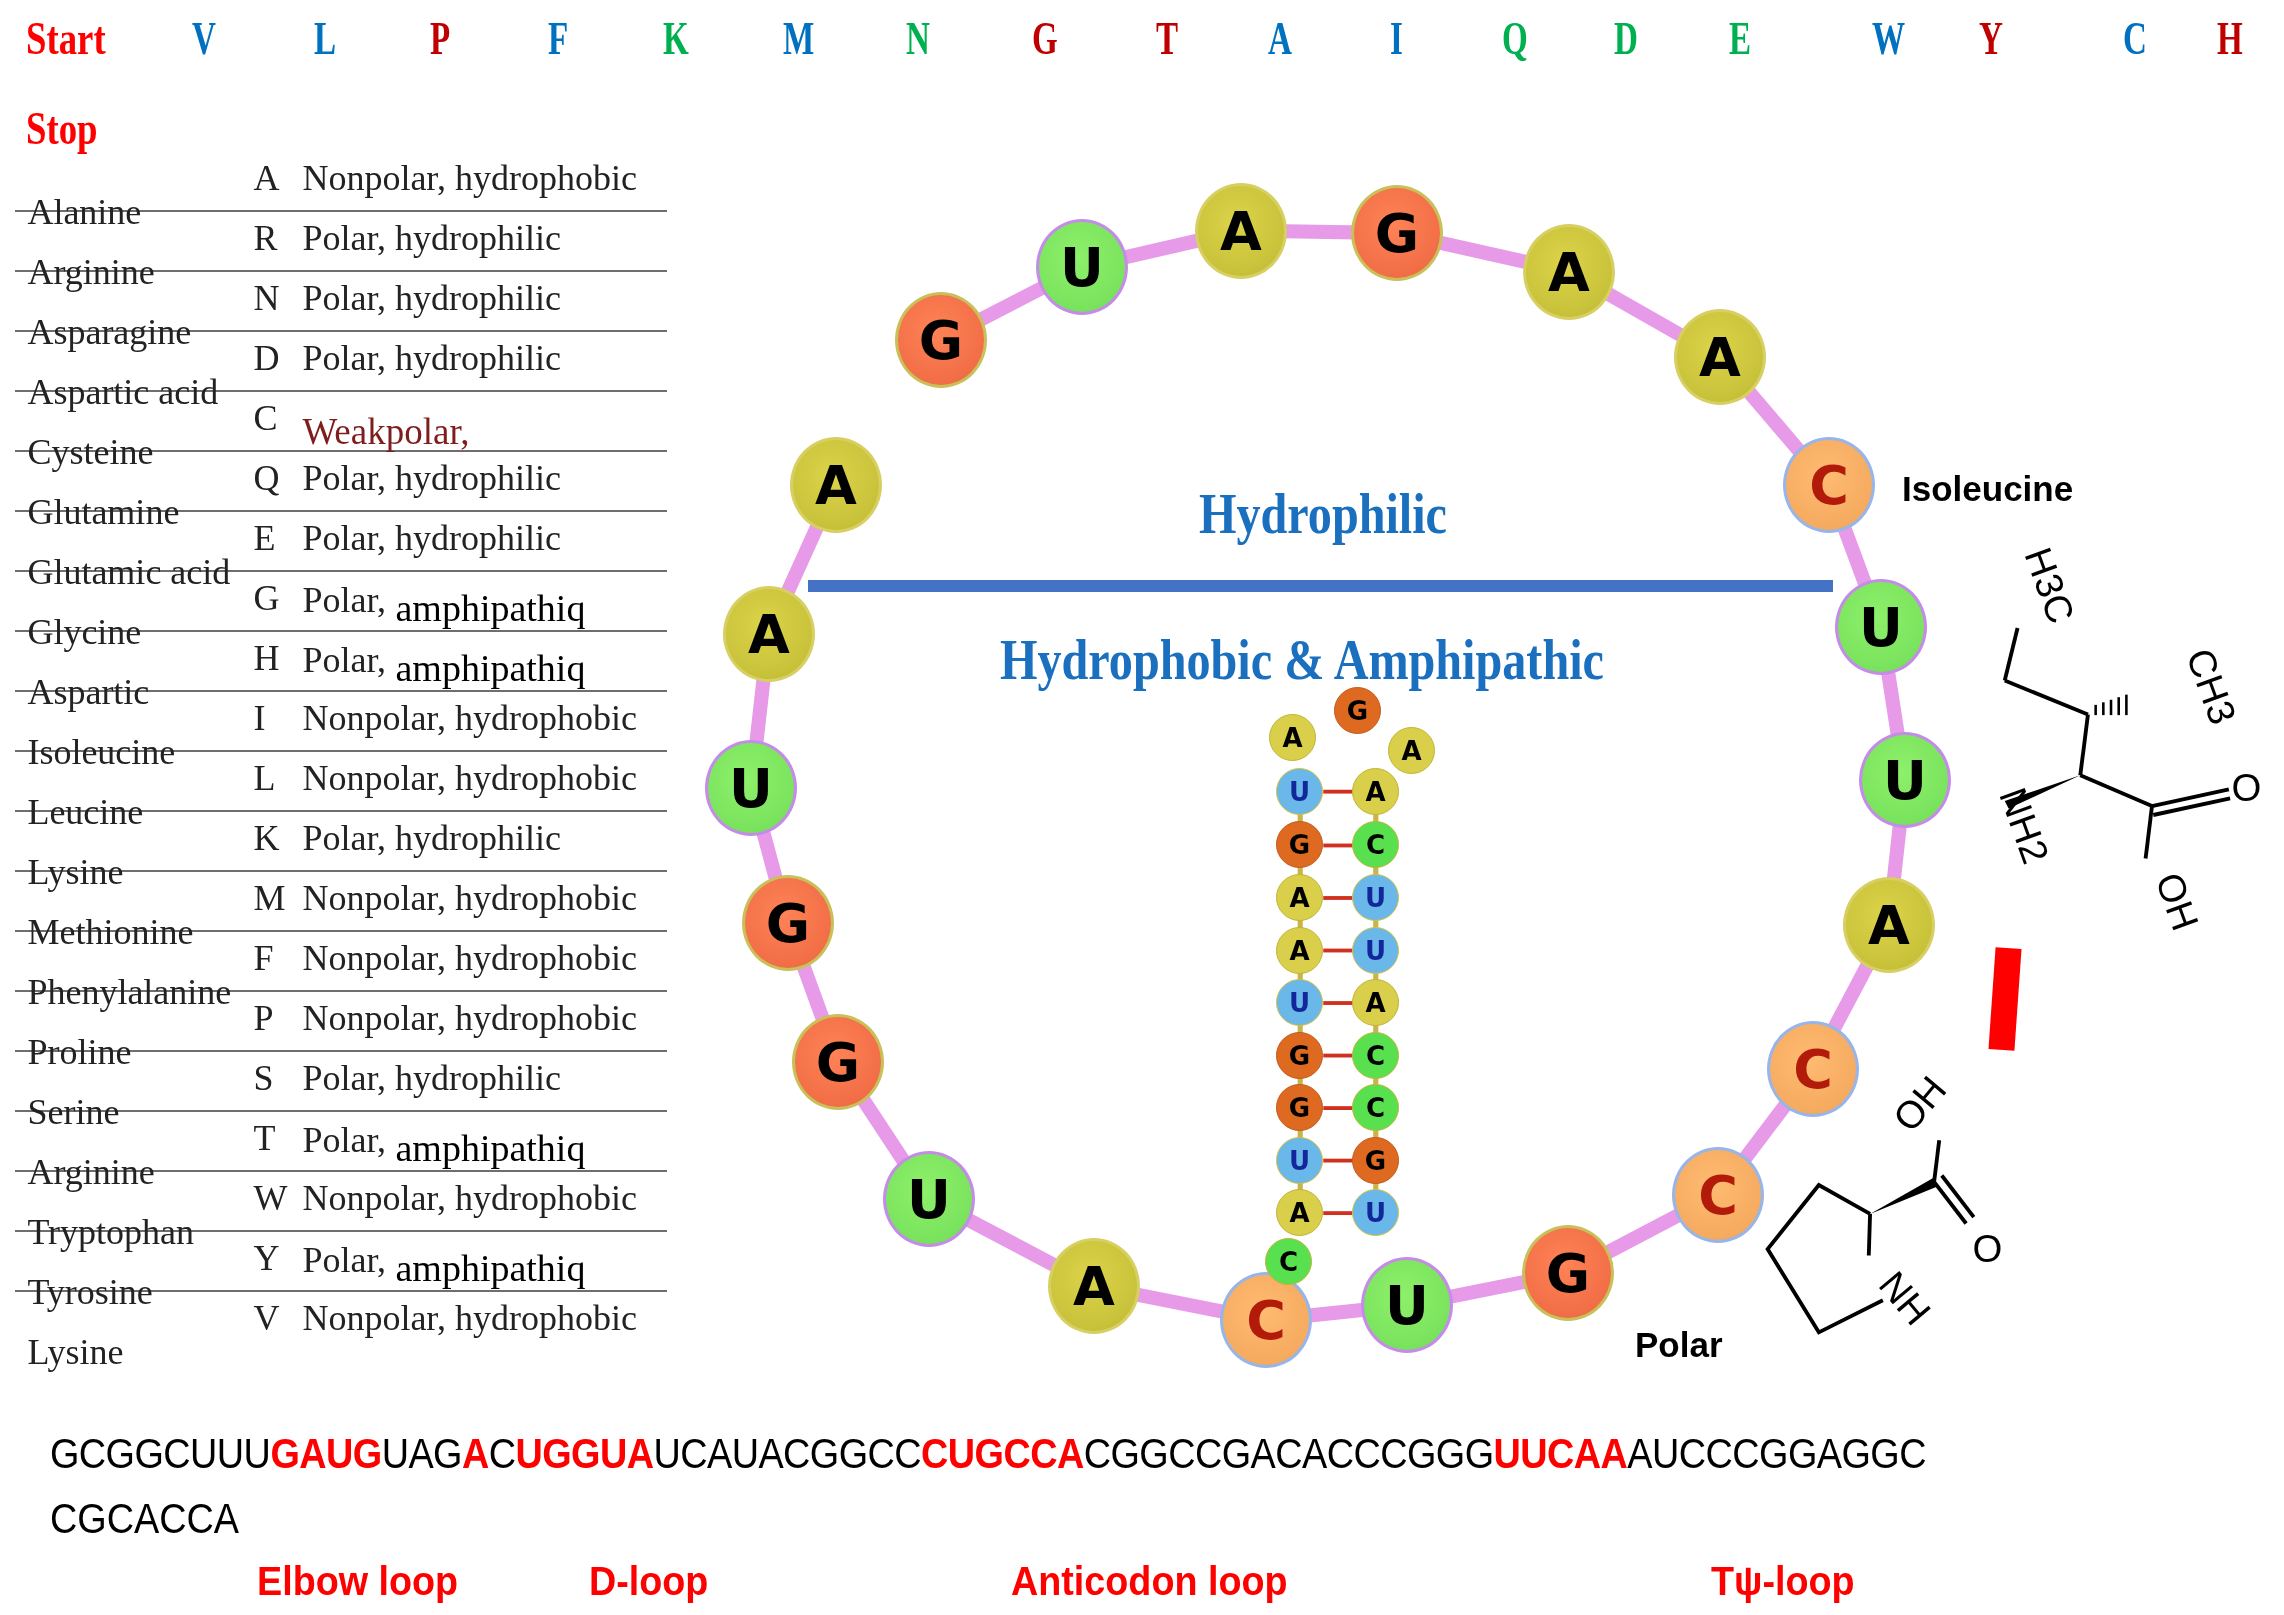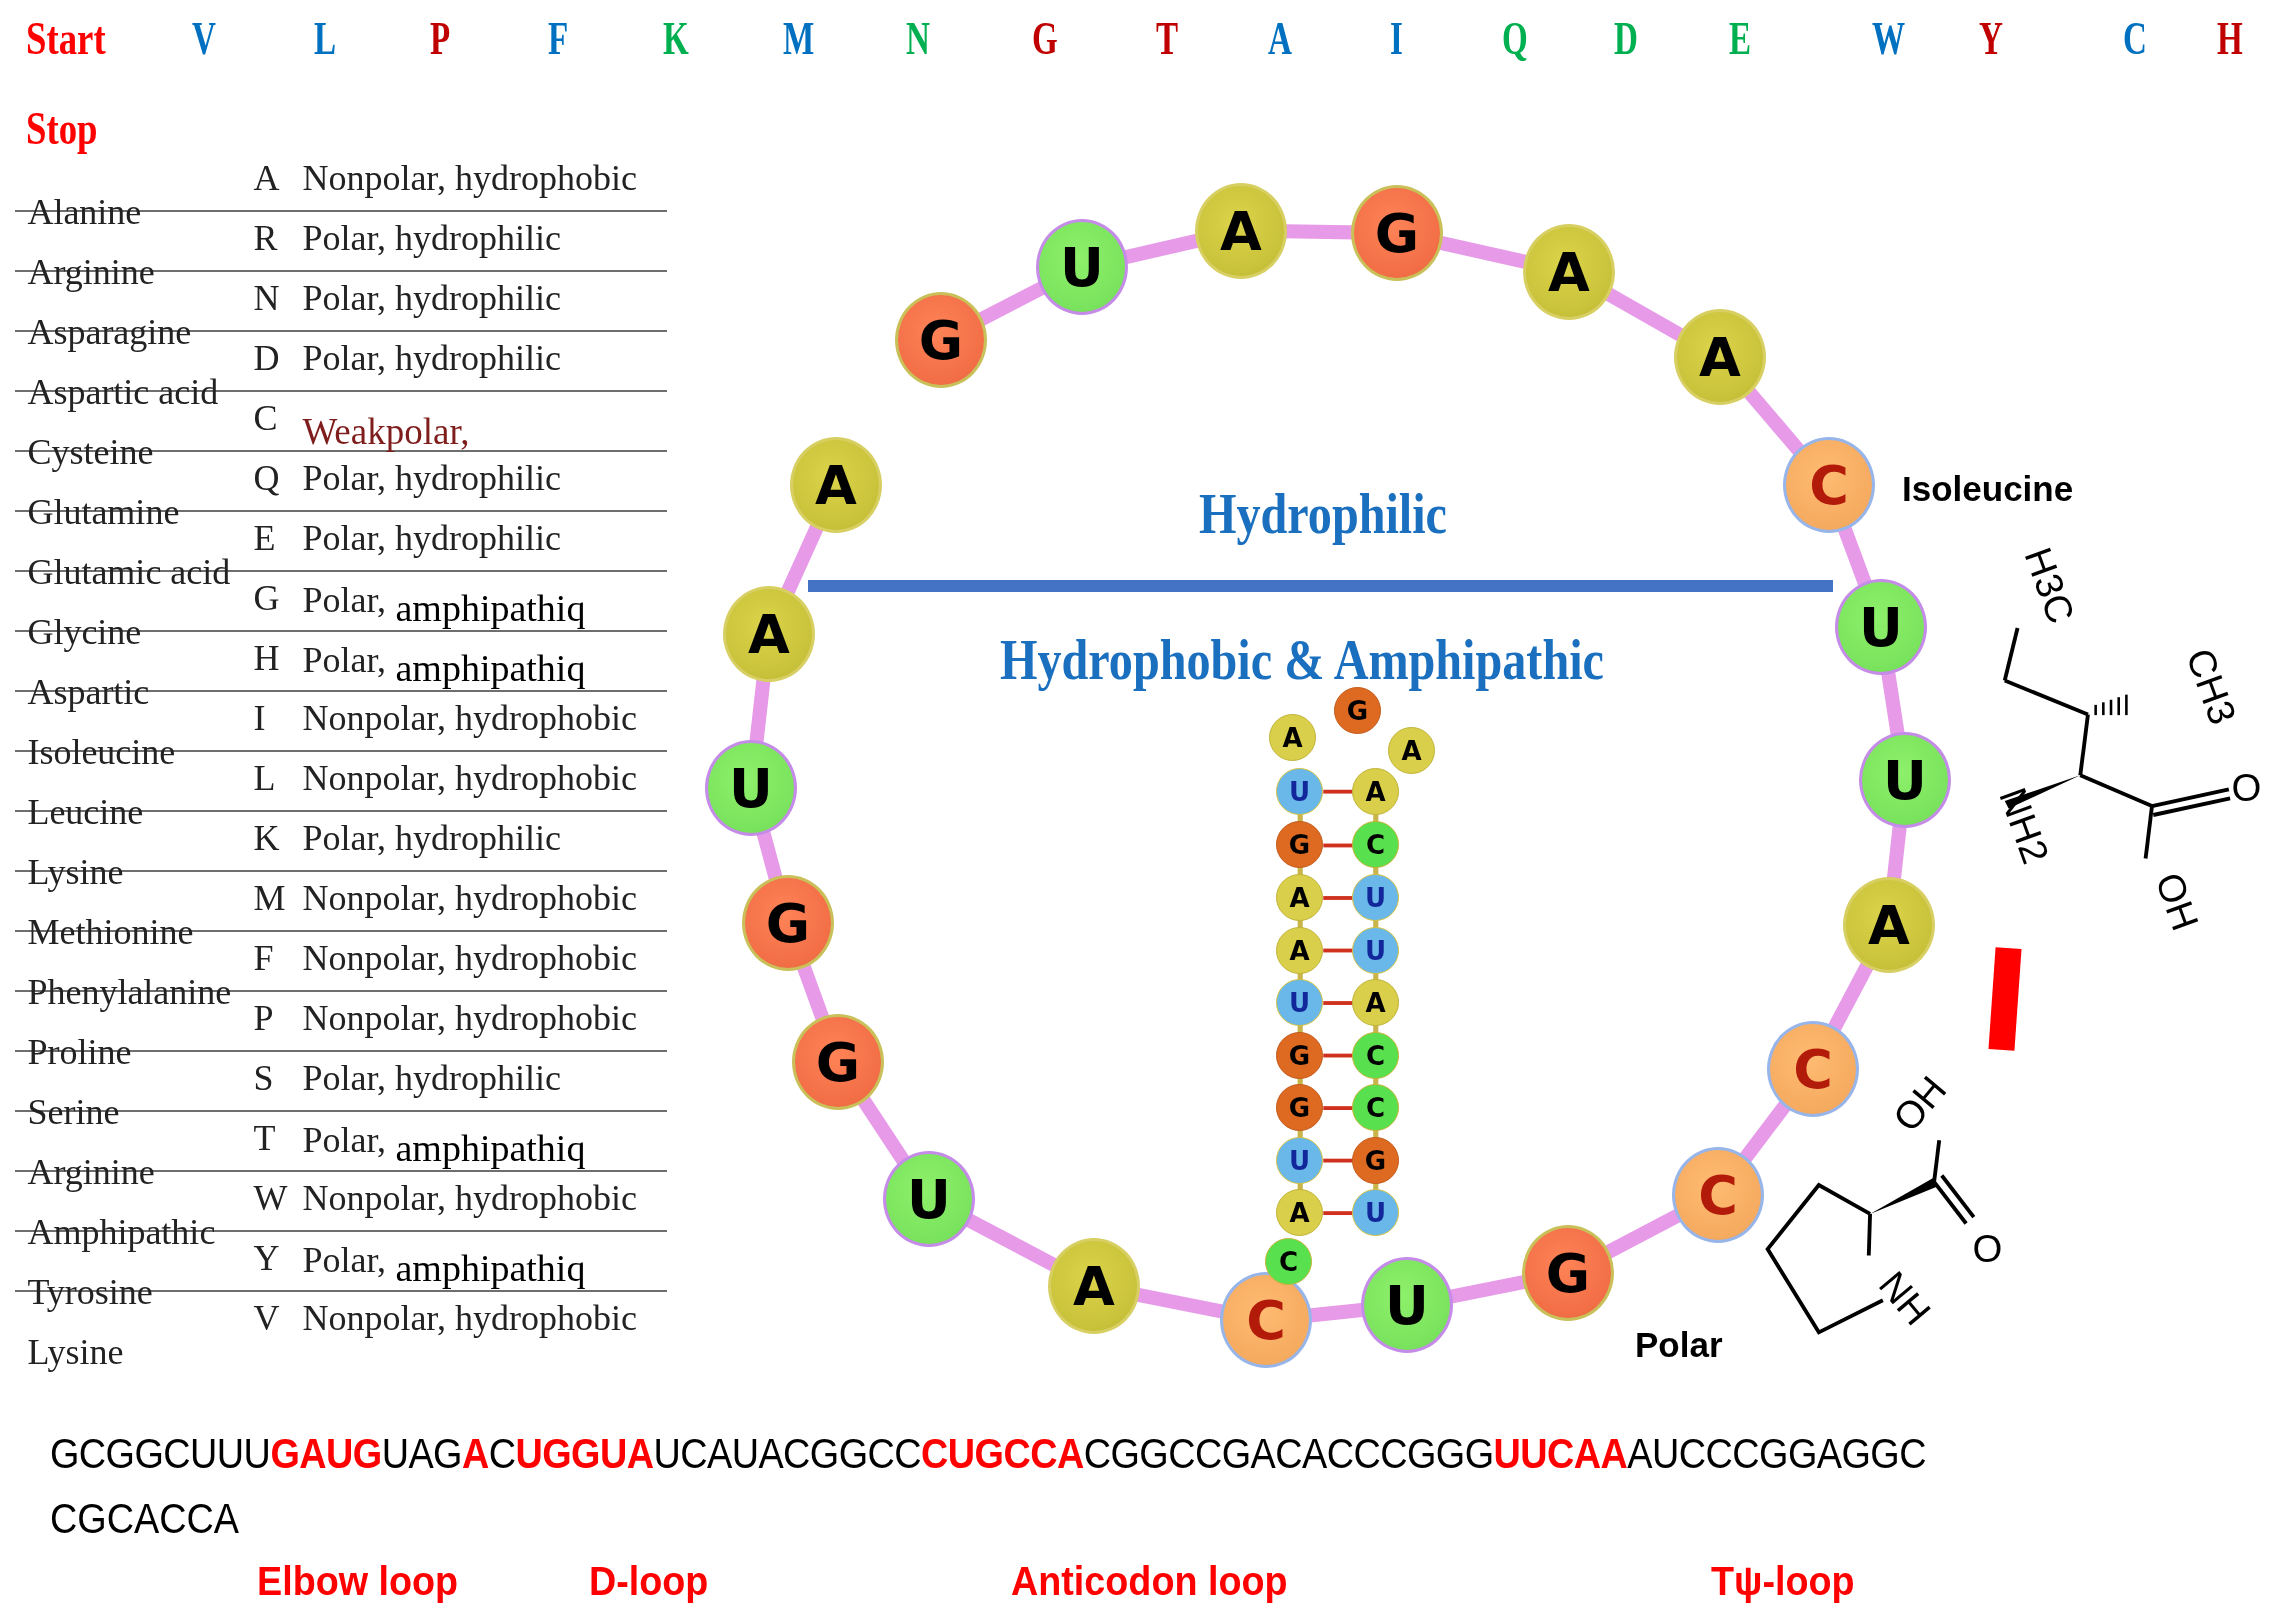--- a/index.html
+++ b/index.html
@@ -147,21 +147,21 @@
       <span class="aa-name">Serine</span>
       <span class="aa-code">S</span>
       <span class="aa-prop">Polar, hydrophilic</span>
     </div>
     <div class="aa-row">
       <span class="aa-name">Arginine</span>
       <span class="aa-code">T</span>
       <span class="aa-prop">Polar,<span class="extra"> amphipathiq</span></span>
     </div>
     <div class="aa-row">
-      <span class="aa-name">Amphipathic</span>
+      <span class="aa-name">Tryptophan</span>
       <span class="aa-code">W</span>
       <span class="aa-prop">Nonpolar, hydrophobic</span>
     </div>
     <div class="aa-row">
       <span class="aa-name">Tyrosine</span>
       <span class="aa-code">Y</span>
       <span class="aa-prop">Polar,<span class="extra"> amphipathiq</span></span>
     </div>
     <div class="aa-row">
       <span class="aa-name">Lysine</span>

